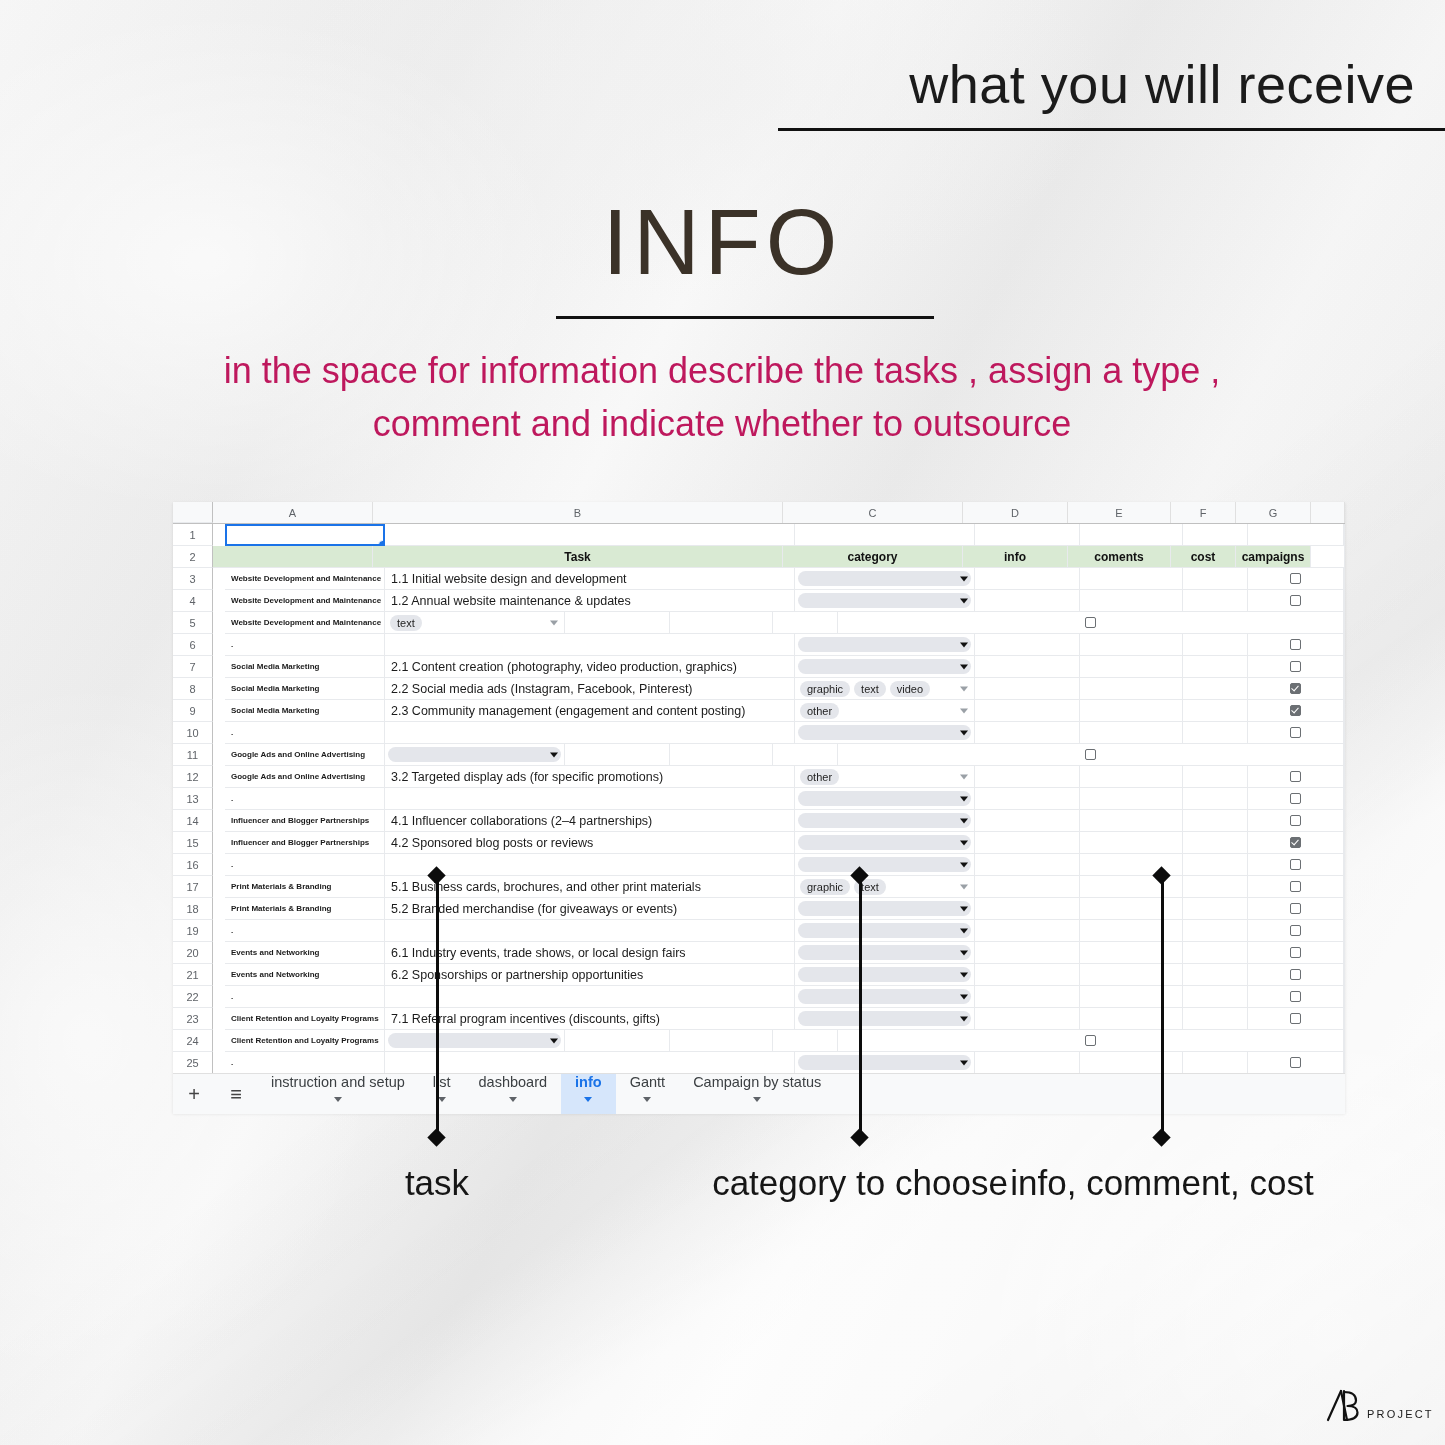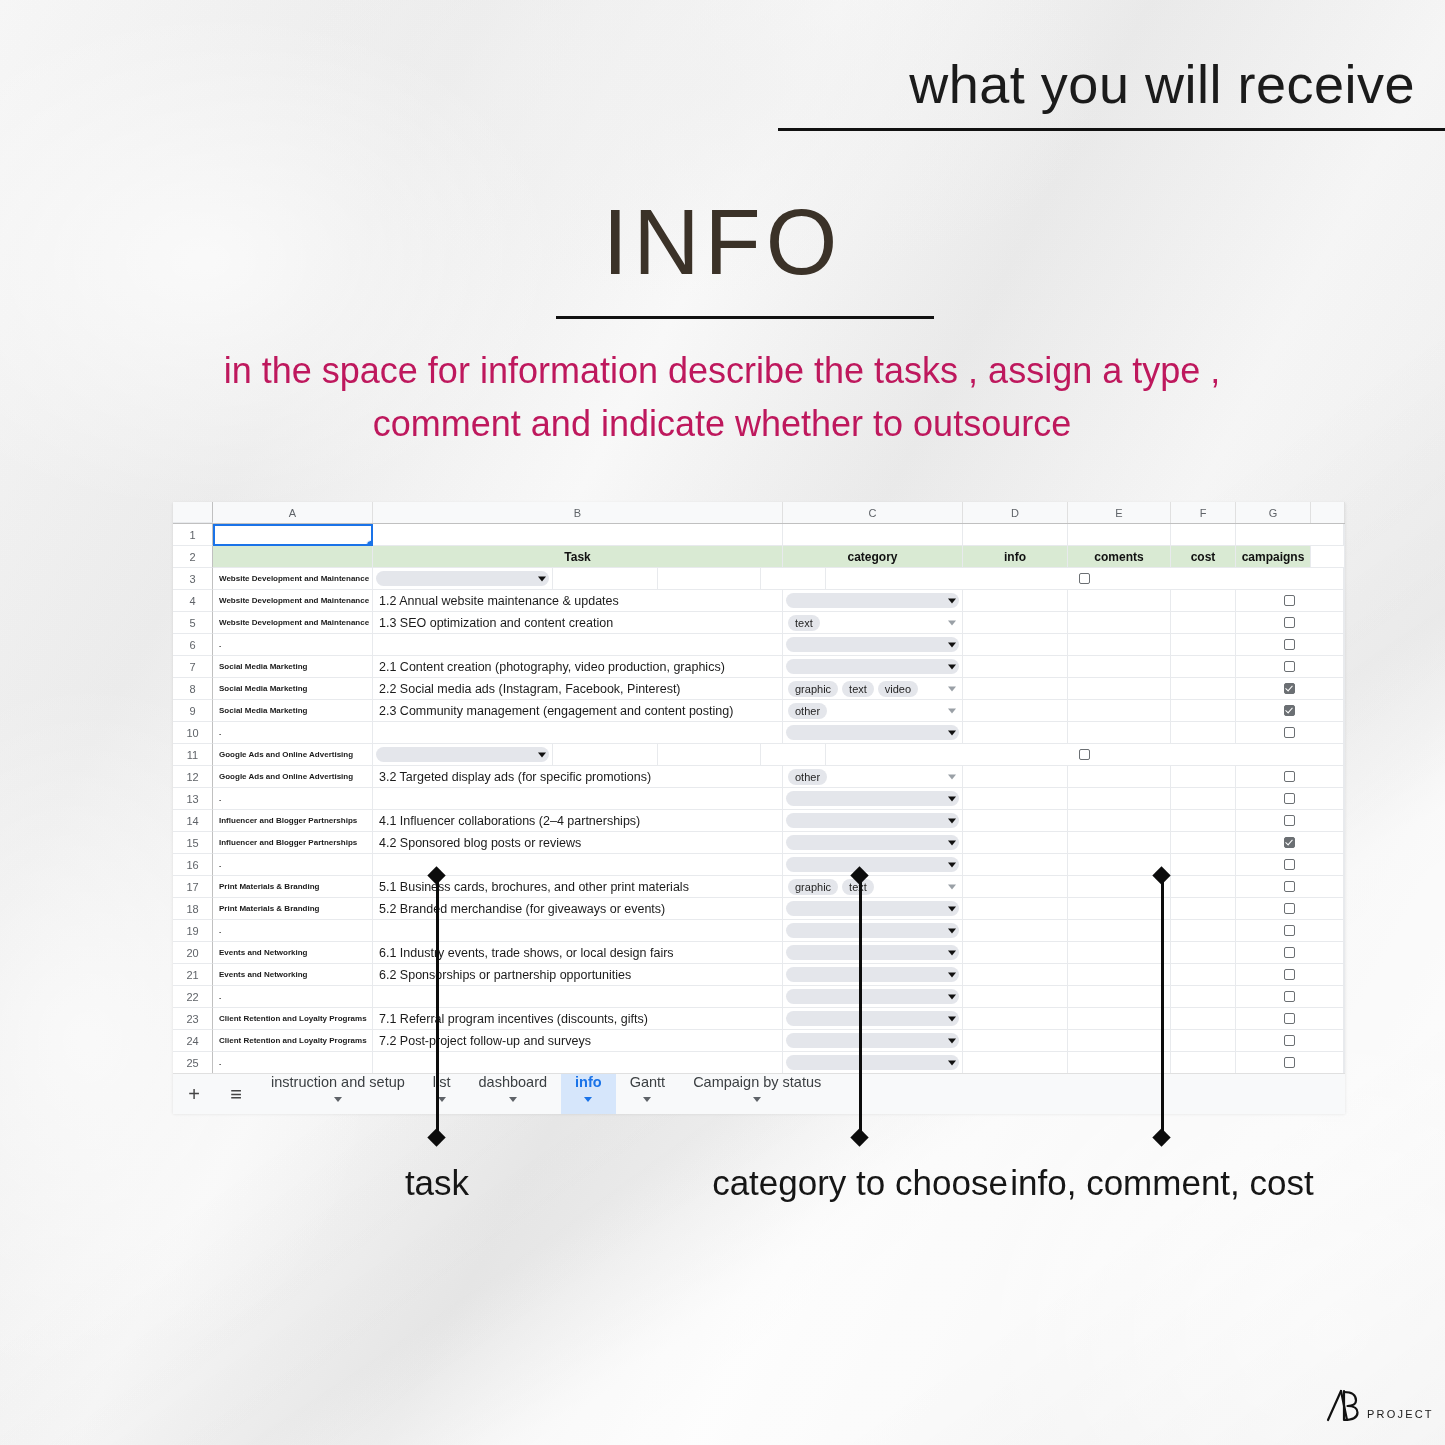--- a/index.html
+++ b/index.html
@@ -159,20 +159,21 @@
     background: #fff;
   }
   .datarow { height: 22px; }
 
   .cat-a {
     font-size: 8px;
     font-weight: bold;
     color: #1a1a1a;
     padding-left: 6px;
     white-space: nowrap;
+    margin-left: 12px;
   }
   .task-b {
     font-size: 12.5px;
     padding-left: 6px;
     white-space: nowrap;
     color: #1b1b1b;
   }
 
   
   .hdr .cell {
@@ -406,20 +407,21 @@
           <div class="cell c-c">category</div>
           <div class="cell c-d">info</div>
           <div class="cell c-e">coments</div>
           <div class="cell c-f">cost</div>
           <div class="cell c-g">campaigns</div>
           <div class="cell c-h" style="background: rgb(255, 255, 255);"></div>
         </div>
         <div class="srow datarow">
           <div class="rownum">3</div>
           <div class="cell c-a cat-a">Website Development and Maintenance</div>
+          <div class="cell c-b task-b">1.1 Initial website design and development</div>
           <div class="cell c-c">
             <div class="ddwrap">
               <div class="dd-empty"></div>
               <span class="dd-arrow"></span>
             </div>
           </div>
           <div class="cell c-d"></div>
           <div class="cell c-e"></div>
           <div class="cell c-f"></div>
           <div class="cell c-g cbwrap">
@@ -441,21 +443,20 @@
           <div class="cell c-e"></div>
           <div class="cell c-f"></div>
           <div class="cell c-g cbwrap">
             <span class="cbox"></span>
           </div>
           <div class="cell c-h"></div>
         </div>
         <div class="srow datarow">
           <div class="rownum">5</div>
           <div class="cell c-a cat-a">Website Development and Maintenance</div>
-          <div class="cell c-b task-b">1.3 SEO optimization and content creation</div>
           <div class="cell c-c">
             <div class="ddwrap">
               <div class="chips">
                 <span class="chip">text</span>
               </div>
               <span class="dd-arrow light"></span>
             </div>
           </div>
           <div class="cell c-d"></div>
           <div class="cell c-e"></div>
@@ -795,21 +796,20 @@
           <div class="cell c-e"></div>
           <div class="cell c-f"></div>
           <div class="cell c-g cbwrap">
             <span class="cbox"></span>
           </div>
           <div class="cell c-h"></div>
         </div>
         <div class="srow datarow">
           <div class="rownum">24</div>
           <div class="cell c-a cat-a">Client Retention and Loyalty Programs</div>
-          <div class="cell c-b task-b">7.2 Post-project follow-up and surveys</div>
           <div class="cell c-c">
             <div class="ddwrap">
               <div class="dd-empty"></div>
               <span class="dd-arrow"></span>
             </div>
           </div>
           <div class="cell c-d"></div>
           <div class="cell c-e"></div>
           <div class="cell c-f"></div>
           <div class="cell c-g cbwrap">

